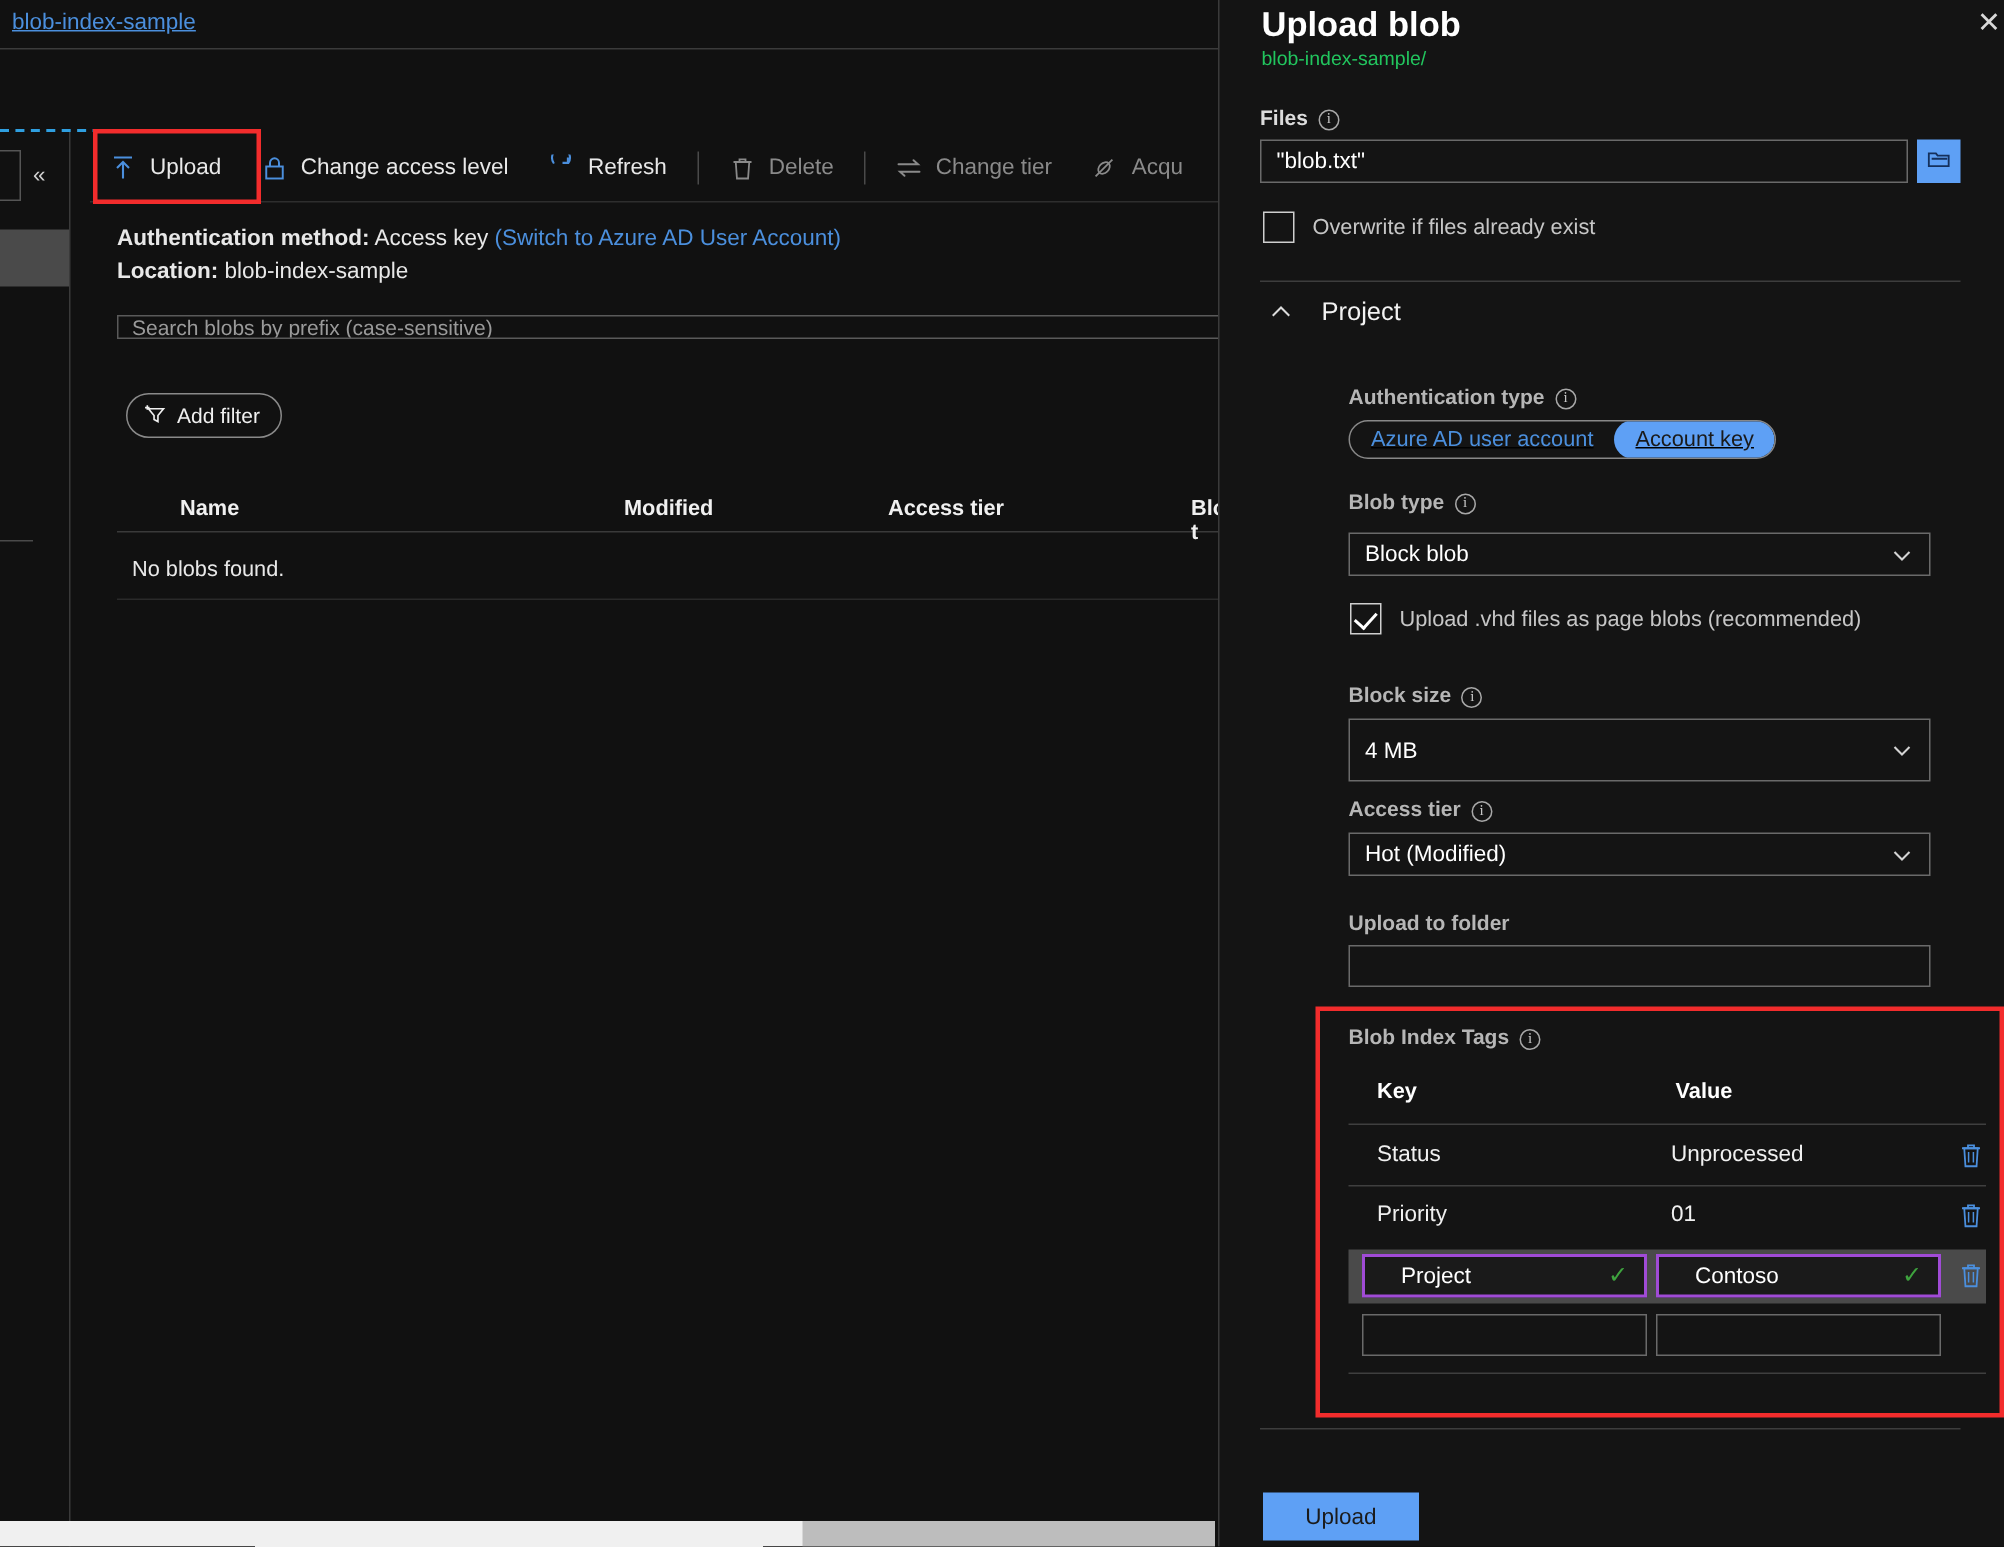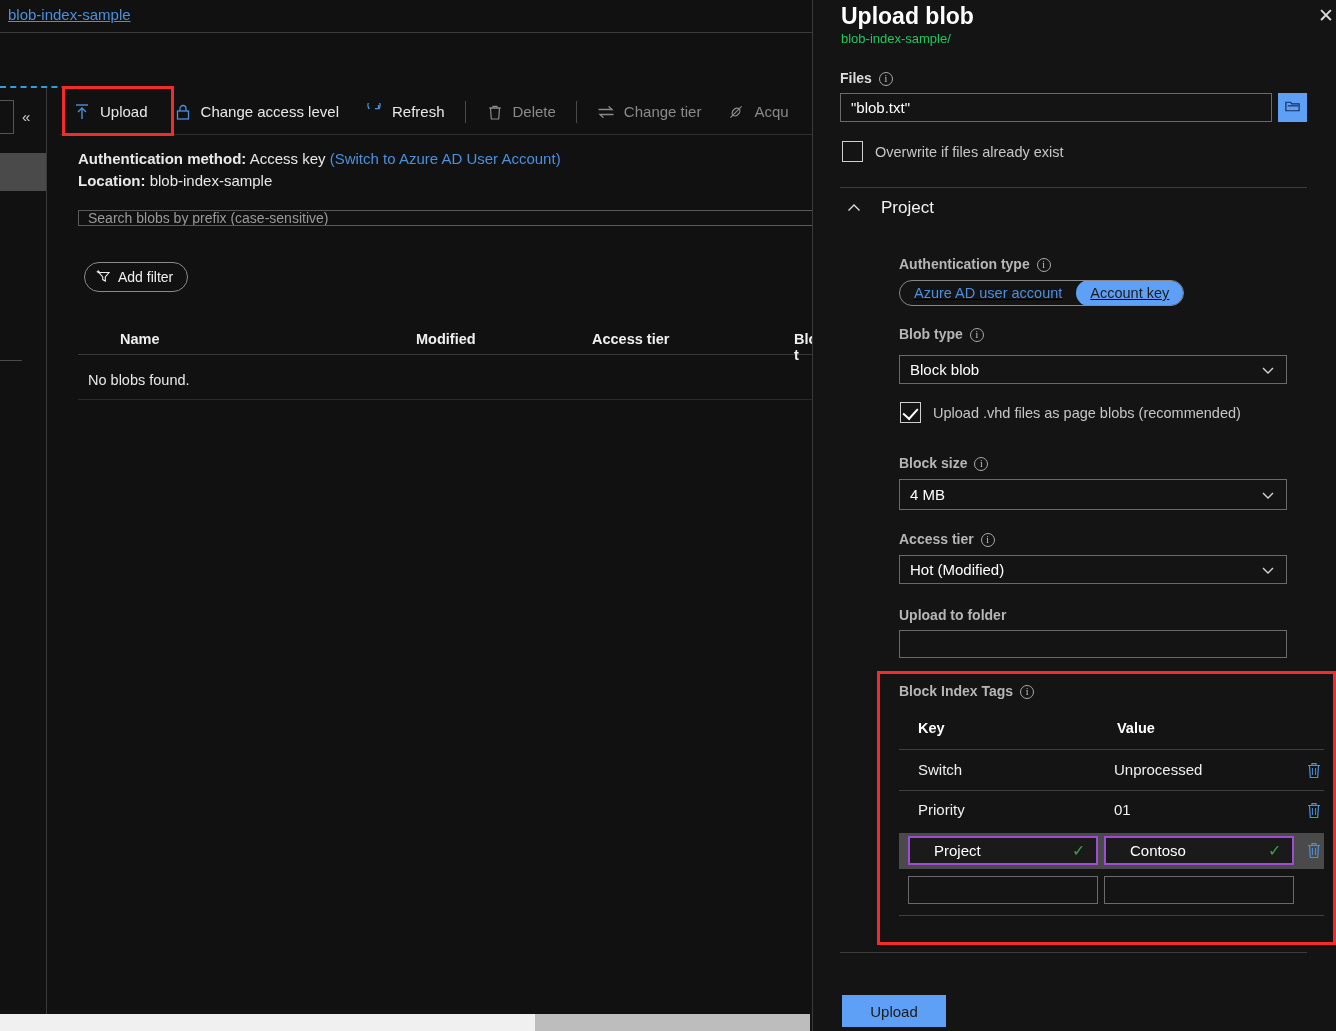--- a/index.html
+++ b/index.html
@@ -397,21 +397,21 @@
   </div>
 
   <div class="chk-row" style="left:900px; top:402px;">
     <span class="chk on"></span>
     <span class="chk-lbl">Upload .vhd files as page blobs (recommended)</span>
   </div>
 
   <span class="fld-label dim" style="left:899px; top:455px">
     <span>Block size</span><span class="info-i">i</span>
   </span>
-  <div class="select" style="left:899px; top:479px; width:388px; height:31px;gap:44px;">
+  <div class="select" style="left:899px; top:479px; width:388px; height:42px;gap:44px;">
     <span>4 MB</span>
     <span class="chev">
       <svg viewBox="0 0 16 16" width="16" height="16">
           <path d="M3 6l5 5 5-5" stroke="#d4d4d4" stroke-width="1.4" fill="none"></path>
         </svg>
     </span>
   </div>
 
   <span class="fld-label dim" style="left:899px; top:531px">
     <span>Access tier</span><span class="info-i">i</span>
@@ -422,29 +422,29 @@
       <svg viewBox="0 0 16 16" width="16" height="16">
           <path d="M3 6l5 5 5-5" stroke="#d4d4d4" stroke-width="1.4" fill="none"></path>
         </svg>
     </span>
   </div>
 
   <span class="fld-label dim" style="left:899px; top:607px">Upload to folder</span>
   <input class="txtinput" style="left: 899px; top: 630px; width: 388px; height: 28px;" type="text" value="">
 
   <span class="fld-label dim" style="left:899px; top:683px">
-    <span>Block Index Tags</span><span class="info-i">i</span>
+    <span>Blob Index Tags</span><span class="info-i">i</span>
   </span>
 
   <span class="tag-hdr" style="left:918px; top:720px">Key</span>
   <span class="tag-hdr" style="left:1117px; top:720px">Value</span>
 
   <div class="tag-rowline" style="top:749px"></div>
 
-  <span class="tag-cell" style="left:918px; top:761px">Switch</span>
+  <span class="tag-cell" style="left:918px; top:761px">Status</span>
   <span class="tag-cell" style="left:1114px; top:761px">Unprocessed</span>
   <span class="trash" style="left:1305px; top:760px">
     <svg viewBox="0 0 18 20" width="18" height="20">
         <path d="M4.5 5.5h9l-.8 12h-7.4z" stroke="#4b8fdd" stroke-width="1.2" fill="none"></path>
         <path d="M3 5.5h12M7 5.5V3.6h4v1.9" stroke="#4b8fdd" stroke-width="1.2" fill="none"></path>
         <path d="M7.4 8v7M10.6 8v7" stroke="#4b8fdd" stroke-width="1"></path>
       </svg>
   </span>
 
   <div class="tag-rowline" style="top:790px"></div>

